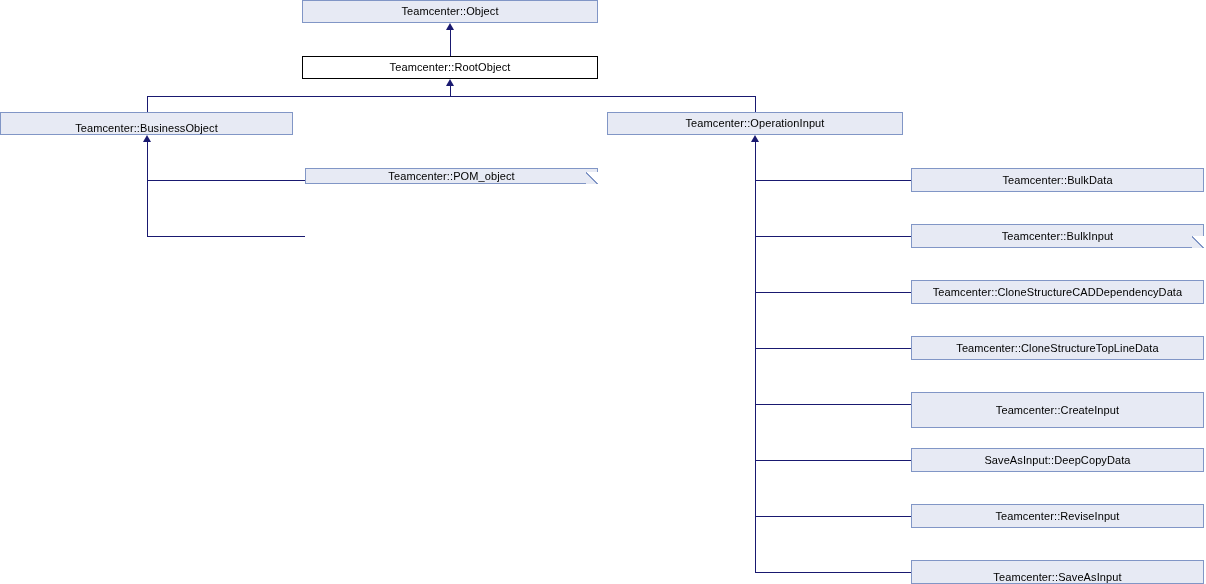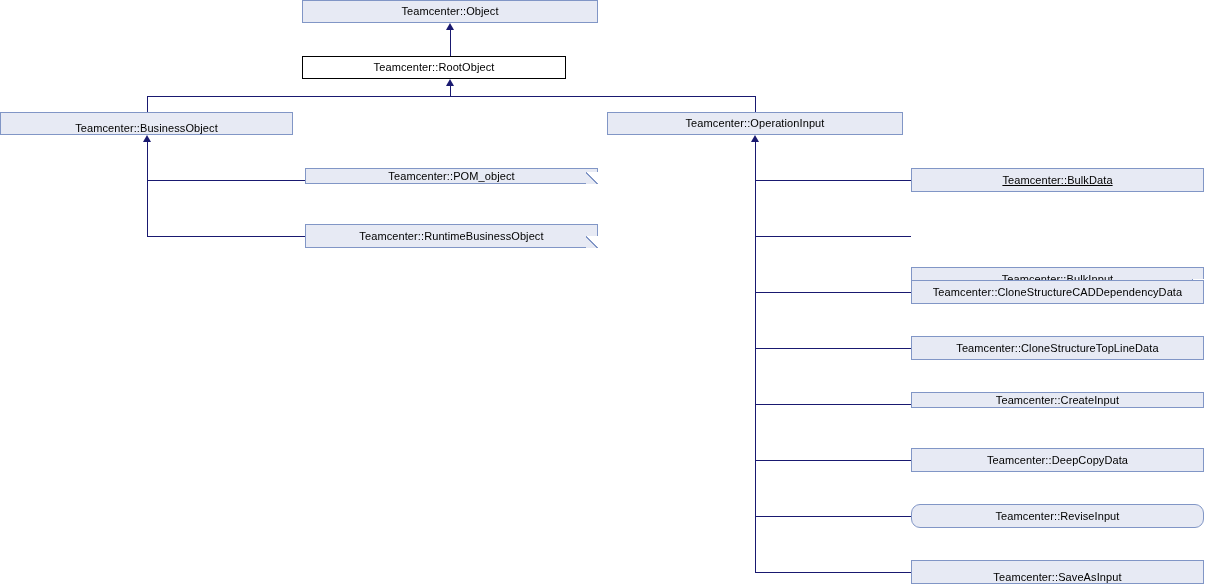--- a/index.html
+++ b/index.html
@@ -97,65 +97,62 @@
   <div class="edge h" style="left:755px; top:348px; width:156px;"></div>
   <div class="edge h" style="left:755px; top:404px; width:156px;"></div>
   <div class="edge h" style="left:755px; top:460px; width:156px;"></div>
   <div class="edge h" style="left:755px; top:516px; width:156px;"></div>
   <div class="edge h" style="left:755px; top:572px; width:156px;"></div>
 
   <div class="node" style="left:302px; top:0px; width:296px; height:23px;">
     <span class="label">Teamcenter::Object</span>
   </div>
 
-  <div class="node plain" style="left:302px; top:56px; width:264px; height:23px;">
+  <div class="node plain" style="left:302px; top:56px; width:296px; height:23px;">
     <span class="label">Teamcenter::RootObject</span>
   </div>
 
   <div class="node" style="left:0px; top:112px; width:293px; height:23px;align-items:flex-end;">
     <span class="label">Teamcenter::BusinessObject</span>
   </div>
 
   <div class="node" style="left:607px; top:112px; width:296px; height:23px;text-align:center;">
     <span class="label">Teamcenter::OperationInput</span>
   </div>
 
   <div class="node folded" style="left:305px; top:168px; width:293px; height:16px;">
     <span class="label">Teamcenter::POM_object</span>
   </div>
 
-  <div class="node folded" style="left:305px; top:224px; width:293px; height:24px;">
-    <span class="label">Teamcenter::RuntimeBusinessObject</span>
-  </div>
 
-  <div class="node" style="left:911px; top:168px; width:293px; height:24px;text-decoration:underline;">
+  <div class="node" style="left:911px; top:168px; width:293px; height:24px;">
     <span class="label">Teamcenter::BulkData</span>
   </div>
 
-  <div class="node folded" style="left:911px; top:224px; width:293px; height:24px;margin-top:43px;">
+  <div class="node folded" style="left:911px; top:224px; width:293px; height:24px;">
     <span class="label">Teamcenter::BulkInput</span>
   </div>
 
   <div class="node" style="left:911px; top:336px; width:293px; height:24px;">
     <span class="label">Teamcenter::CloneStructureTopLineData</span>
   </div>
 
   <div class="node" style="left:911px; top:280px; width:293px; height:24px;">
     <span class="label">Teamcenter::CloneStructureCADDependencyData</span>
   </div>
 
-  <div class="node" style="left:911px; top:392px; width:293px; height:16px;justify-content:center;">
+  <div class="node" style="left:911px; top:392px; width:293px; height:36px;justify-content:center;">
     <span class="label">Teamcenter::CreateInput</span>
   </div>
 
   <div class="node" style="left:911px; top:448px; width:293px; height:24px;">
-    <span class="label">Teamcenter::DeepCopyData</span>
+    <span class="label">SaveAsInput::DeepCopyData</span>
   </div>
 
-  <div class="node" style="left:911px; top:504px; width:293px; height:24px;border-radius:9px;">
+  <div class="node" style="left:911px; top:504px; width:293px; height:24px;">
     <span class="label">Teamcenter::ReviseInput</span>
   </div>
 
   <div class="node" style="left:911px; top:560px; width:293px; height:24px;align-items:flex-end;">
     <span class="label">Teamcenter::SaveAsInput</span>
   </div>
 
 </div>
 
 </body></html>

